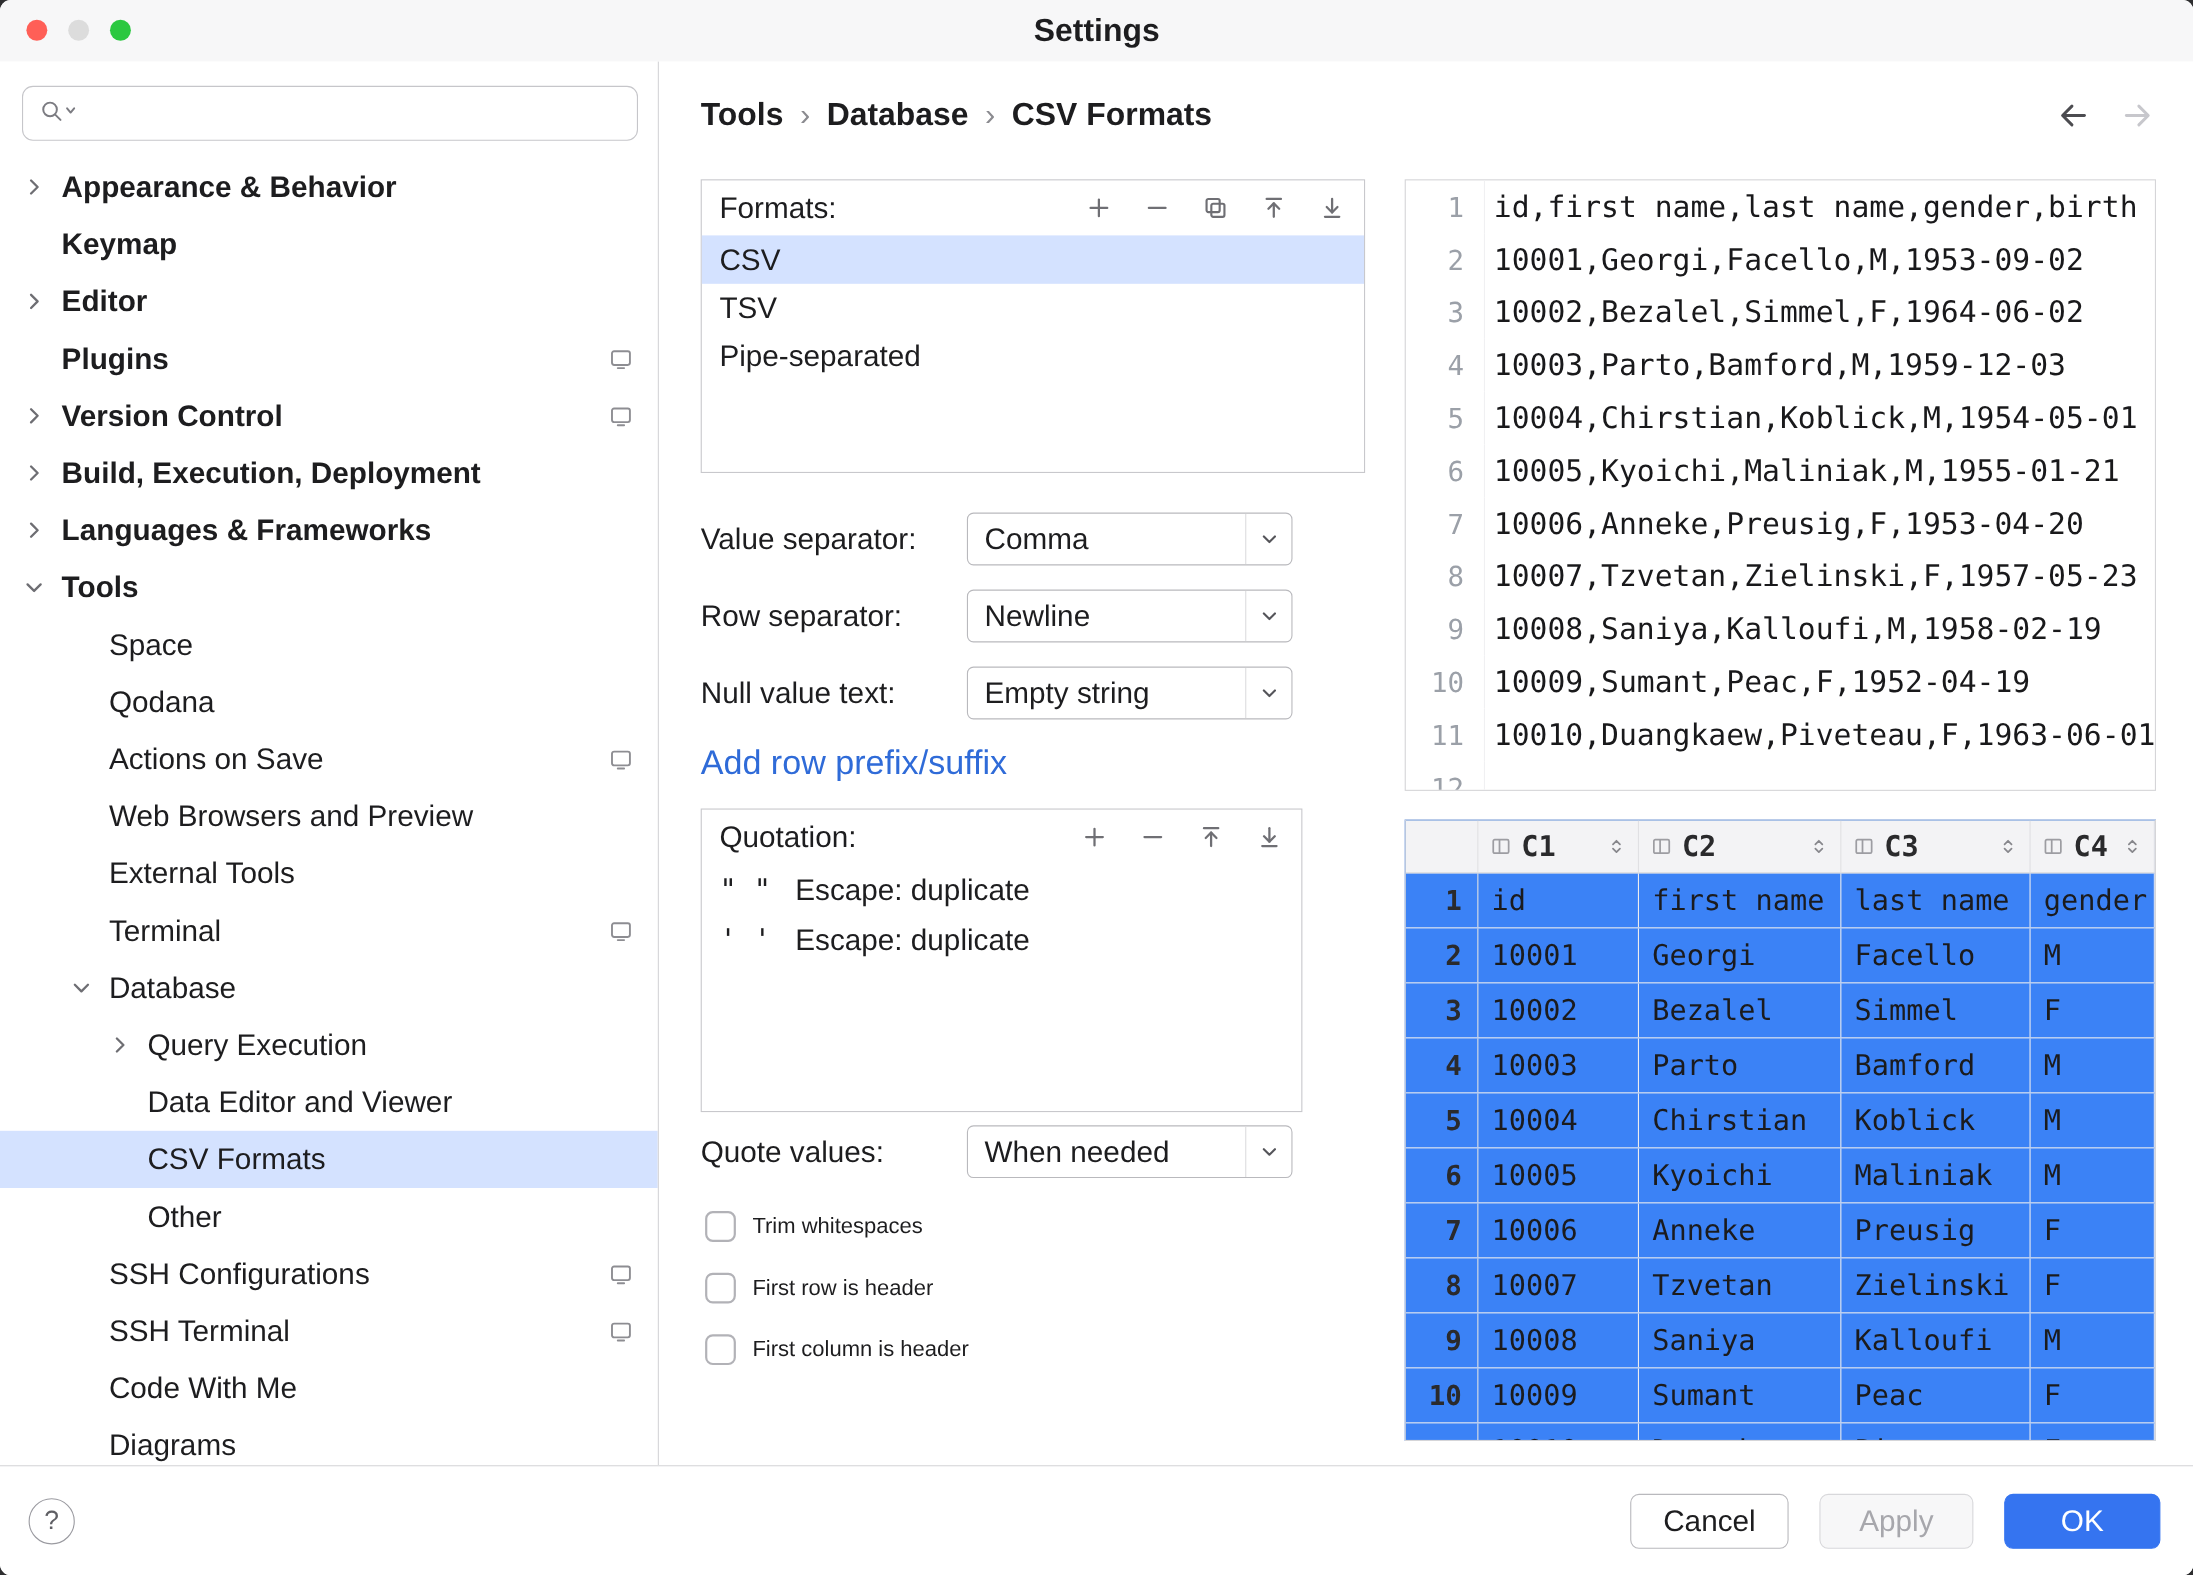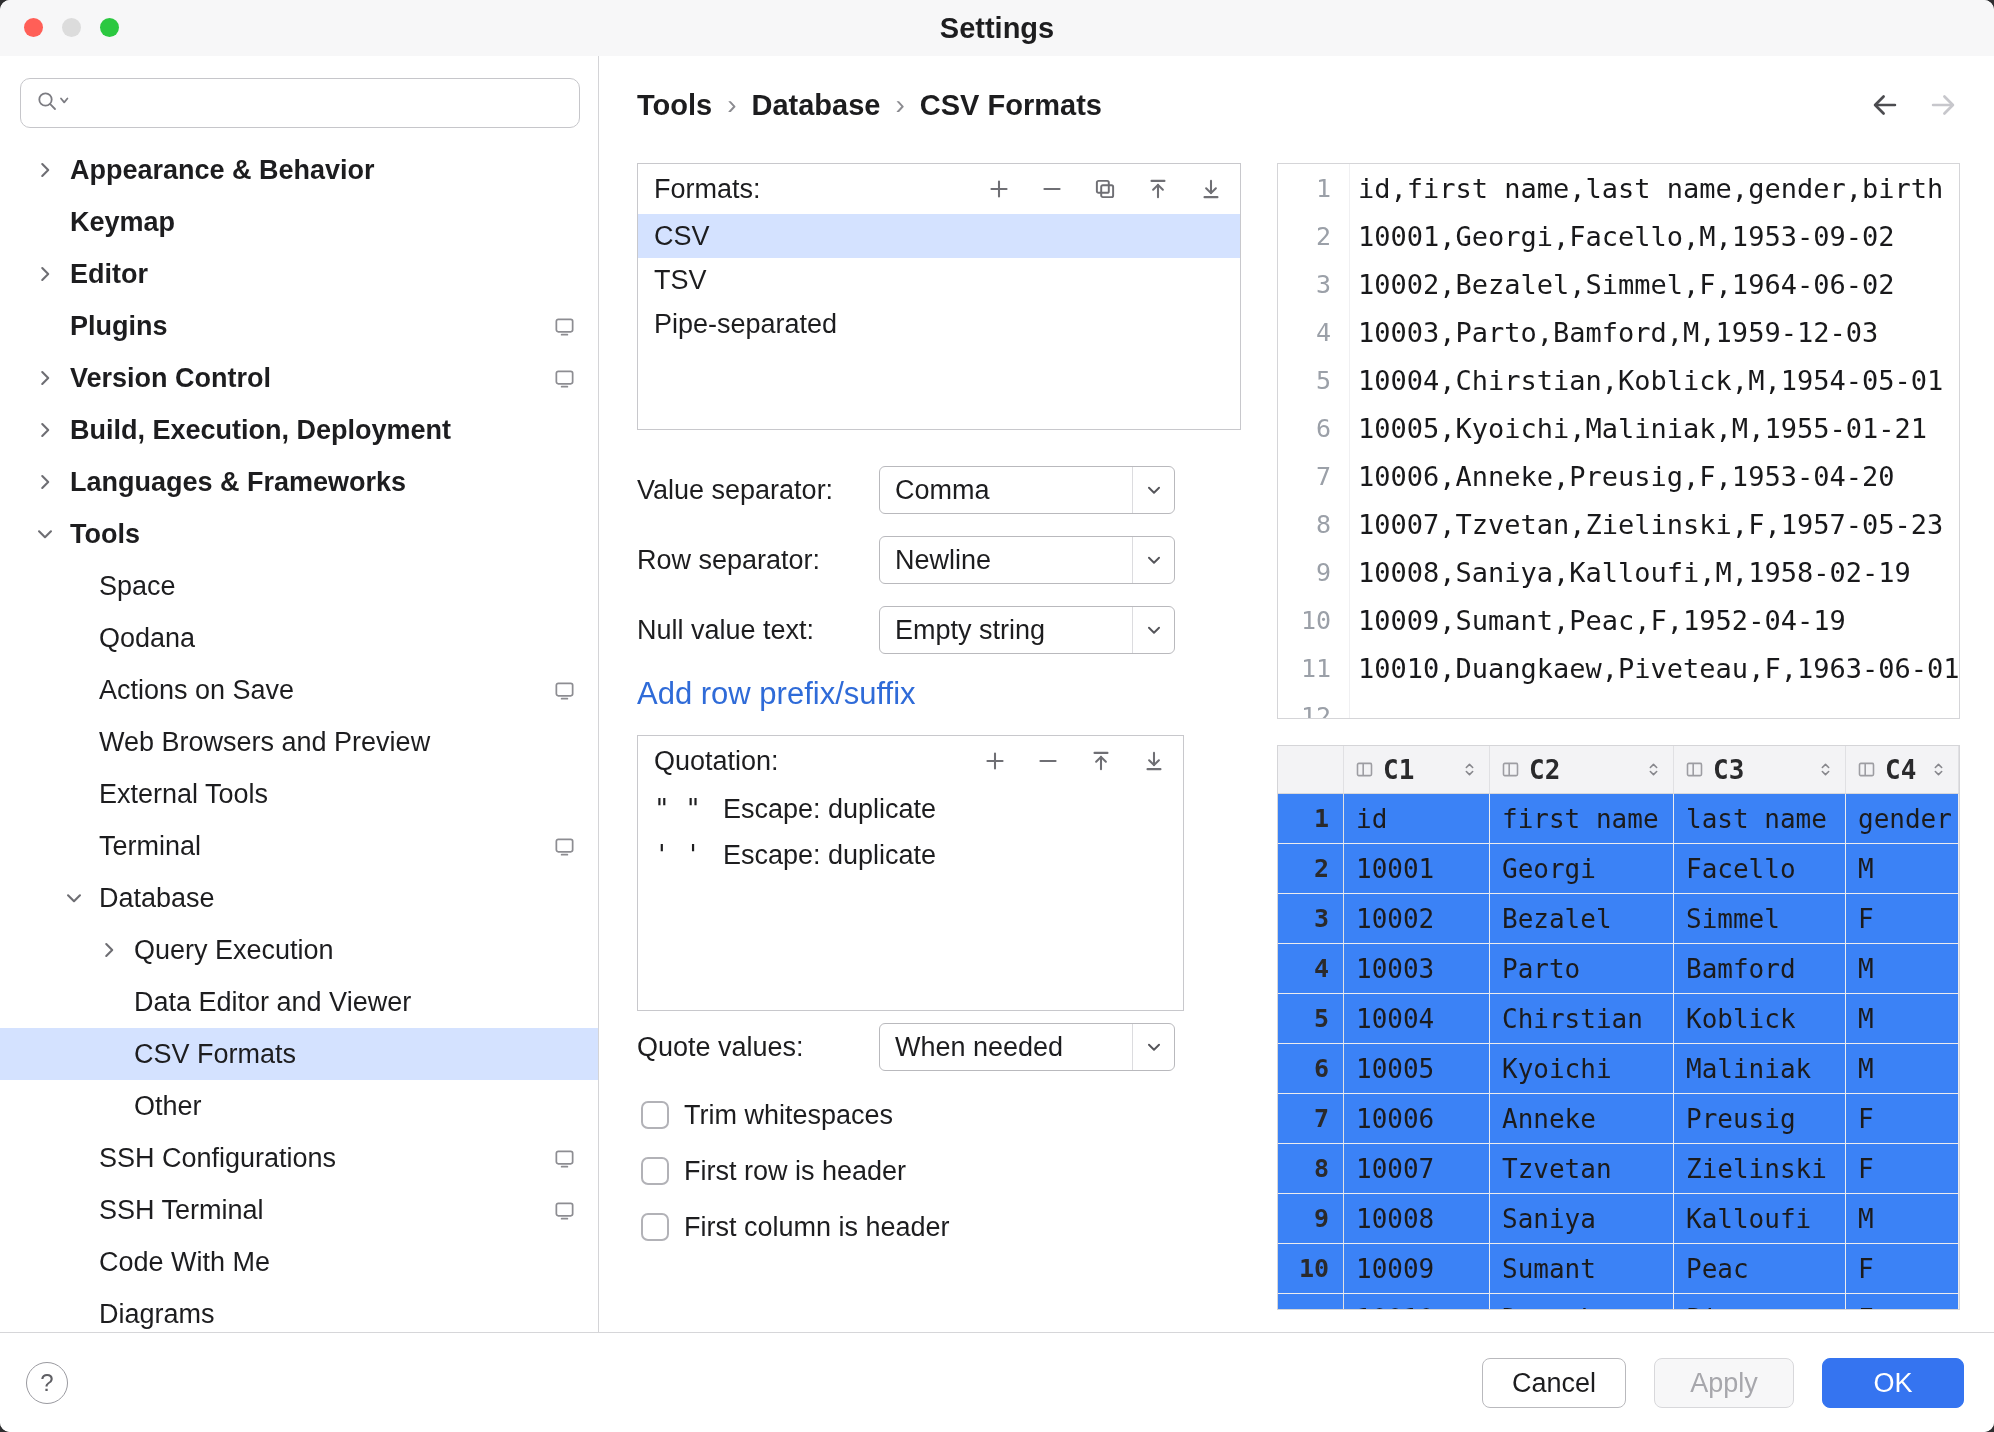--- a/index.html
+++ b/index.html
@@ -17,21 +17,21 @@
   .win-title { font-size:29px; font-weight:700; color:#1d1d1f; }
 
   
   .sidebar { position:absolute; left:0; top:56px; width:598px; bottom:100px; background:#ffffff; }
   .search-box { position:absolute; left:20px; top:22px; width:560px; height:50px;
                 border:1px solid #c6c6ca; border-radius:10px; background:#fff;
                 display:flex; align-items:center; padding-left:14px; }
   .tree { position:absolute; left:0; top:88px; right:0; }
   .tree-item { display:flex; align-items:center; height:52px; padding-right:22px;
                font-size:27px; color:#1d1d1f; cursor:default; }
-  .tree-item.lvl0 { padding-left:34px; font-weight:700; }
+  .tree-item.lvl0 { padding-left:20px; font-weight:700; }
   .tree-item.lvl1 { padding-left:63px; }
   .tree-item.lvl2 { padding-left:98px; }
   .tree-item.selected { background:#d4e2ff; }
   .chev { width:36px; min-width:36px; display:flex; align-items:center; }
   .t-lbl { white-space:nowrap; }
   .t-trail { margin-left:auto; display:flex; align-items:center; }
 
   
   .content { position:absolute; left:598px; top:56px; right:0; bottom:100px;
              background:#fff; border-left:1px solid #d4d4d7; }
@@ -59,21 +59,21 @@
            border-radius:6px; background:#fff; display:flex; align-items:center; overflow:hidden; }
   .combo-value { padding-left:15px; font-size:27px; color:#1d1d1f; flex:1; white-space:nowrap; }
   .combo-arrow { width:42px; height:100%; display:flex; align-items:center; justify-content:center;
                  border-left:1px solid #dcdcdf; }
 
   .prefix-link { position:absolute; left:38px; top:618px; height:40px; display:flex; align-items:center;
                  font-size:31px; color:#2f6bd8; text-decoration:none; }
 
   .check-row { position:absolute; left:42px; height:40px; display:flex; align-items:center; gap:15px; }
   .cb { width:28px; height:28px; border:2px solid #b2b2b7; border-radius:7px; background:#fff; }
-  .cb-lbl { font-size:27px; color:#1d1d1f; }
+  .cb-lbl { font-size:20px; color:#1d1d1f; }
 
   
   .editor-panel { position:absolute; left:678px; top:107px; width:683px; height:556px;
                   border:1px solid #d5d5d8; overflow:hidden; background:#fff;
                   font-family:"DejaVu Sans Mono", monospace; }
   .ed-line { display:flex; align-items:center; height:48px; }
   .ed-num { width:72px; min-width:72px; text-align:right; padding-right:18px;
             color:#9ba0a8; font-size:25px; border-right:1px solid #f0f0f2; align-self:stretch;
             display:flex; align-items:center; justify-content:flex-end; }
   .ed-text { font-size:27px; color:#19191b; white-space:pre; padding-left:8px; }

